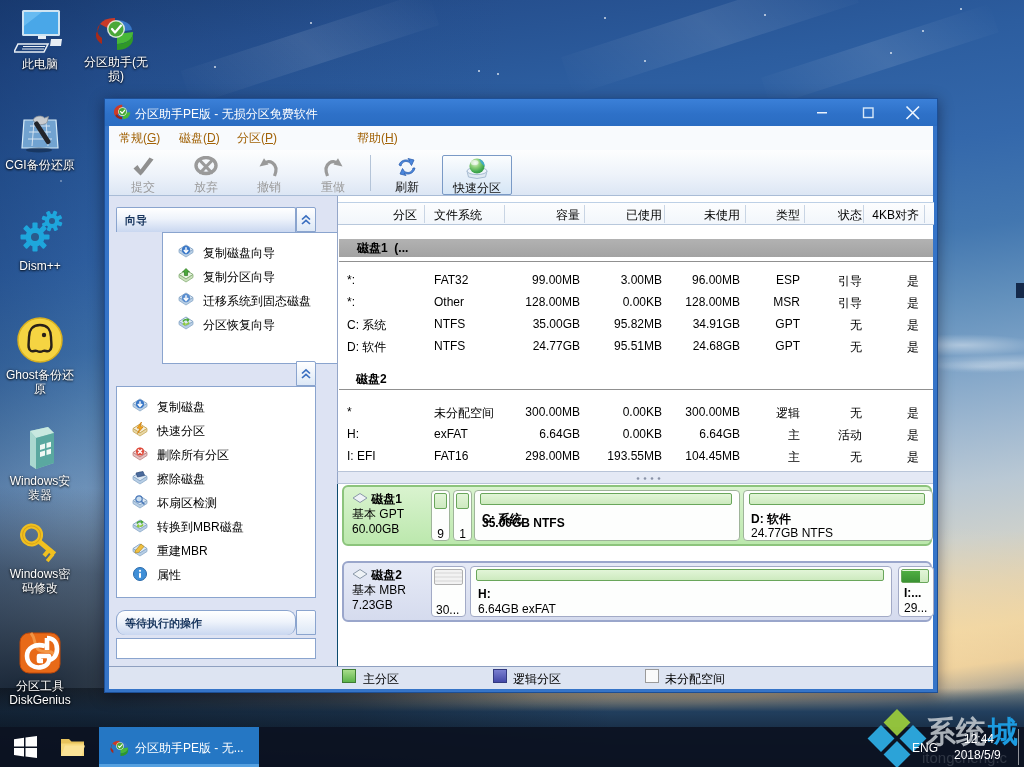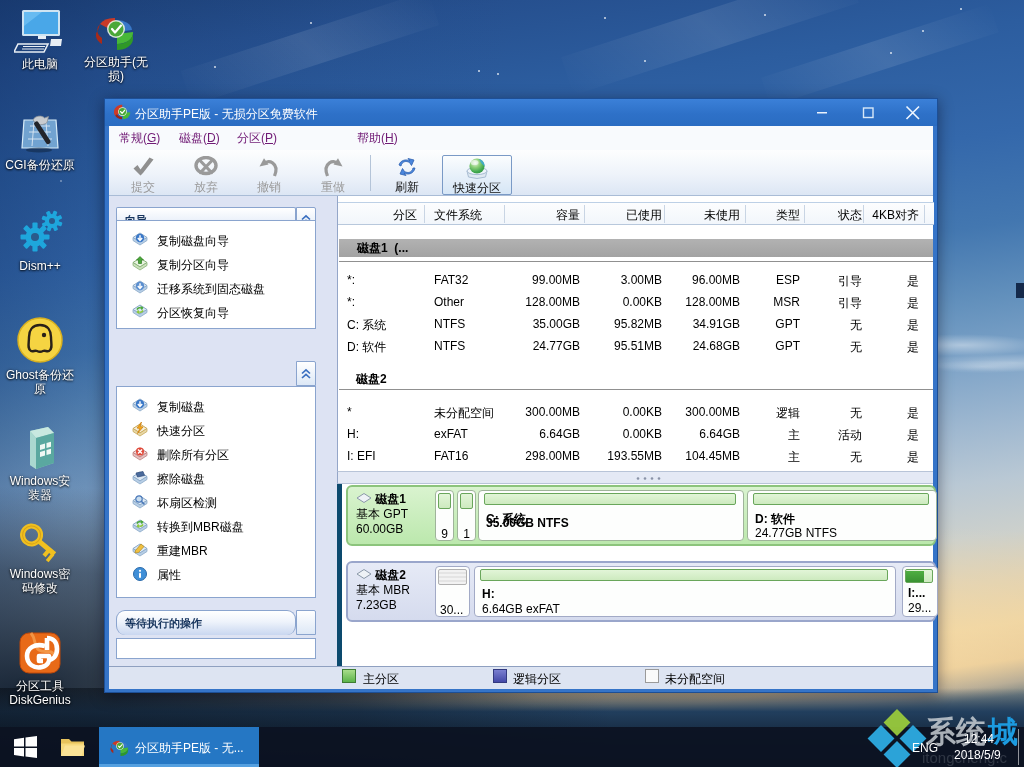--- a/index.html
+++ b/index.html
@@ -27,21 +27,21 @@
 
 
 #win { position:absolute; left:104px; top:98px; width:834px; height:595px;
   background:#3574c8; border:1px solid #1d4f96; box-shadow:0 3px 14px rgba(0,0,20,0.45); }
 #titlebar { position:absolute; left:0; top:0; width:832px; height:27px;
   background:linear-gradient(180deg,#3b80d8 0%, #2e71c8 55%, #2a6cc2 100%);
   color:#fff; font-size:12px; }
 #titlebar .ttxt { position:absolute; left:30px; top:7px; }
 #titlebar .tico { position:absolute; left:9px; top:5px; }
 .wbtn { position:absolute; top:0; width:40px; height:27px; color:#eaf2fc; text-align:center; }
-#menubar { position:absolute; left:4px; top:27px; width:824px; height:24px; background:#f8fafd; font-size:12px; color:#701a75; }
+#menubar { position:absolute; left:4px; top:27px; width:824px; height:24px; background:#f8fafd; font-size:12px; color:#a16207; }
 #menubar span { position:absolute; top:4px; }
 #toolbar { position:absolute; left:4px; top:51px; width:824px; height:46px;
   background:linear-gradient(180deg,#fdfefe 0%, #eef3fa 55%, #dce6f4 100%);
   border-bottom:1px solid #a9bcd6; font-size:12px; }
 .tbi { position:absolute; top:4px; width:54px; height:42px; text-align:center; color:#9b9b9b;font-family:Liberation Mono, monospace; }
 .tbi.en { color:#101010; }
 .tbi svg { display:block; margin:2px auto 0; }
 .tbi .t { display:block; margin-top:1px; }
 #qfbtn { position:absolute; left:333px; top:5px; width:70px; height:40px; border:1px solid #7a9ac6; border-radius:2px;
   background:linear-gradient(180deg,#fbfdfe,#e8f1fa 50%,#d6e6f6); text-align:center; color:#101010; }
@@ -75,21 +75,21 @@
 .c7 { left:468px; width:56px; text-align:right; }
 .c8 { left:524px; width:57px; text-align:right; }
 #d1band { position:absolute; left:1px; top:43px; width:594px; height:18px; background:linear-gradient(180deg,#b2b2b2,#a2a2a2); font-size:12px; font-weight:bold; line-height:18px; padding-left:18px; }
 #d1line { position:absolute; left:1px; top:65px; width:594px; height:1px; background:#909090; }
 #d2hdr { position:absolute; left:18px; top:175px; font-size:12px; font-weight:bold; }
 #d2line { position:absolute; left:1px; top:193px; width:594px; height:1px; background:#909090; }
 
 #split { position:absolute; left:228px; top:275px; width:596px; height:13px; background:#e4e9f5; border-left:1px solid #94a6c8; border-top:1px solid #b8c4d8; border-bottom:1px solid #b8c4d8; }
 #split .dots { position:absolute; left:298px; top:5px; width:26px; height:3px; }
 
-#dv { position:absolute; left:228px; top:288px; width:596px; height:183px; background:#fff; border-left:5px solid #0c4a6e;padding-left:36px; }
+#dv { position:absolute; left:228px; top:288px; width:596px; height:183px; background:#fff; border-left:1px solid #0c4a6e;padding-left:36px; }
 .drow { position:absolute; left:4px; width:590px; height:61px; border-radius:6px; }
 #drow1 { top:1px; background:linear-gradient(180deg,#d9f3cf,#bce8ad); border:2px solid #8cc47c; }
 #drow2 { top:77px; background:linear-gradient(180deg,#e6eaf6,#d5dbee); border:2px solid #9aa6cb; }
 .dlabel { position:absolute; left:8px; top:5px; font-size:12px; color:#000; line-height:15px; }
 .pblk { position:absolute; top:3px; height:51px; background:#fdfefd; border:1px solid #9fb49a; border-radius:4px; }
 #drow2 .pblk { border-color:#a2aac6; }
 .pbar { position:absolute; left:2px; top:2px; height:12px; border:1px solid #69a65b; background:linear-gradient(180deg,#e2f5d8,#cdeabf); border-radius:2px; }
 .ptxt { position:absolute; left:7px; font-size:12px; color:#000; }
 .hatch { background:repeating-linear-gradient(0deg,#f2f2f2 0 2px,#e4e4e4 2px 4px); border:1px solid #b0b0b0; }
 
@@ -352,21 +352,21 @@
       </svg>
       <span class="t">快速分区</span>
     </div>
   </div>
   <div id="content">
     <div id="lp">
       <div class="sect-h" style="top:11px;">向导</div>
       <div class="chev" style="top:11px;"><svg width="12" height="12" viewBox="0 0 12 12" style="margin-top:6px;">
             <path d="M2 5.5 L6 1.8 L10 5.5 M2 10 L6 6.3 L10 10" stroke="#3a6fc0" stroke-width="1.7" fill="none"></path>
           </svg></div>
-      <div class="sect-b" style="top:24px; height:109px;">
+      <div class="sect-b" style="top:36px; height:132px;margin-left:46px;">
         <div class="pit" style="top:10px;">
             <svg width="18" height="18" viewBox="0 0 18 18">
               <path d="M9 2 L16 6.5 L9 11 L2 6.5 Z" fill="#dce8f4" stroke="#8aa8c8" stroke-width="1"></path>
               <path d="M2 6.5 L9 11 L16 6.5 L16 9.5 L9 14 L2 9.5 Z" fill="#b8cfe6" stroke="#8aa8c8" stroke-width="0.8"></path>
               <circle cx="9" cy="7" r="4.2" fill="#3a78c8"></circle>
               <path d="M9 4.2 L9 9 M6.8 7 L9 9.4 L11.2 7" stroke="#fff" stroke-width="1.4" fill="none"></path>
             </svg>
             <span class="tx">复制磁盘向导</span>
           </div>
         <div class="pit" style="top:34px;">

